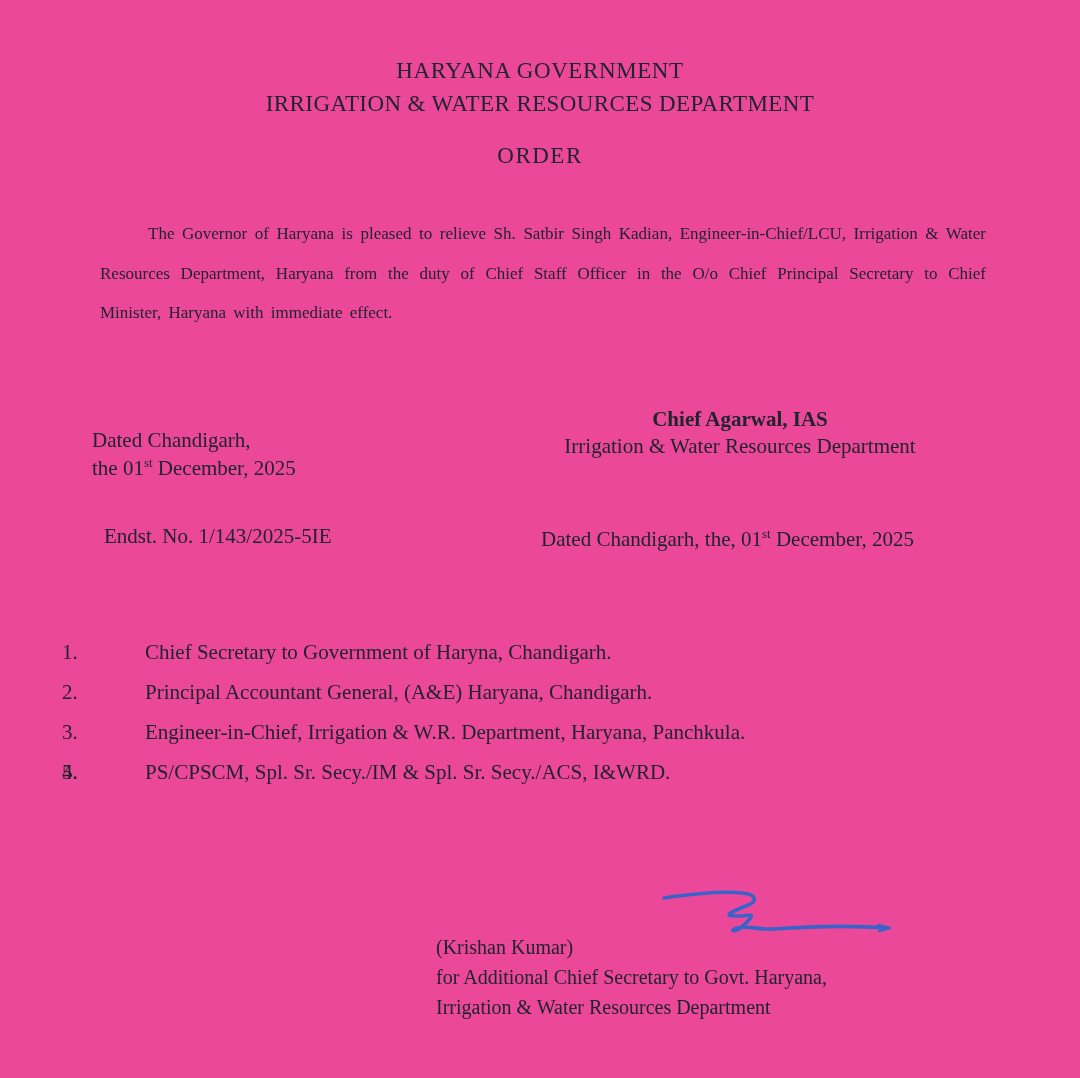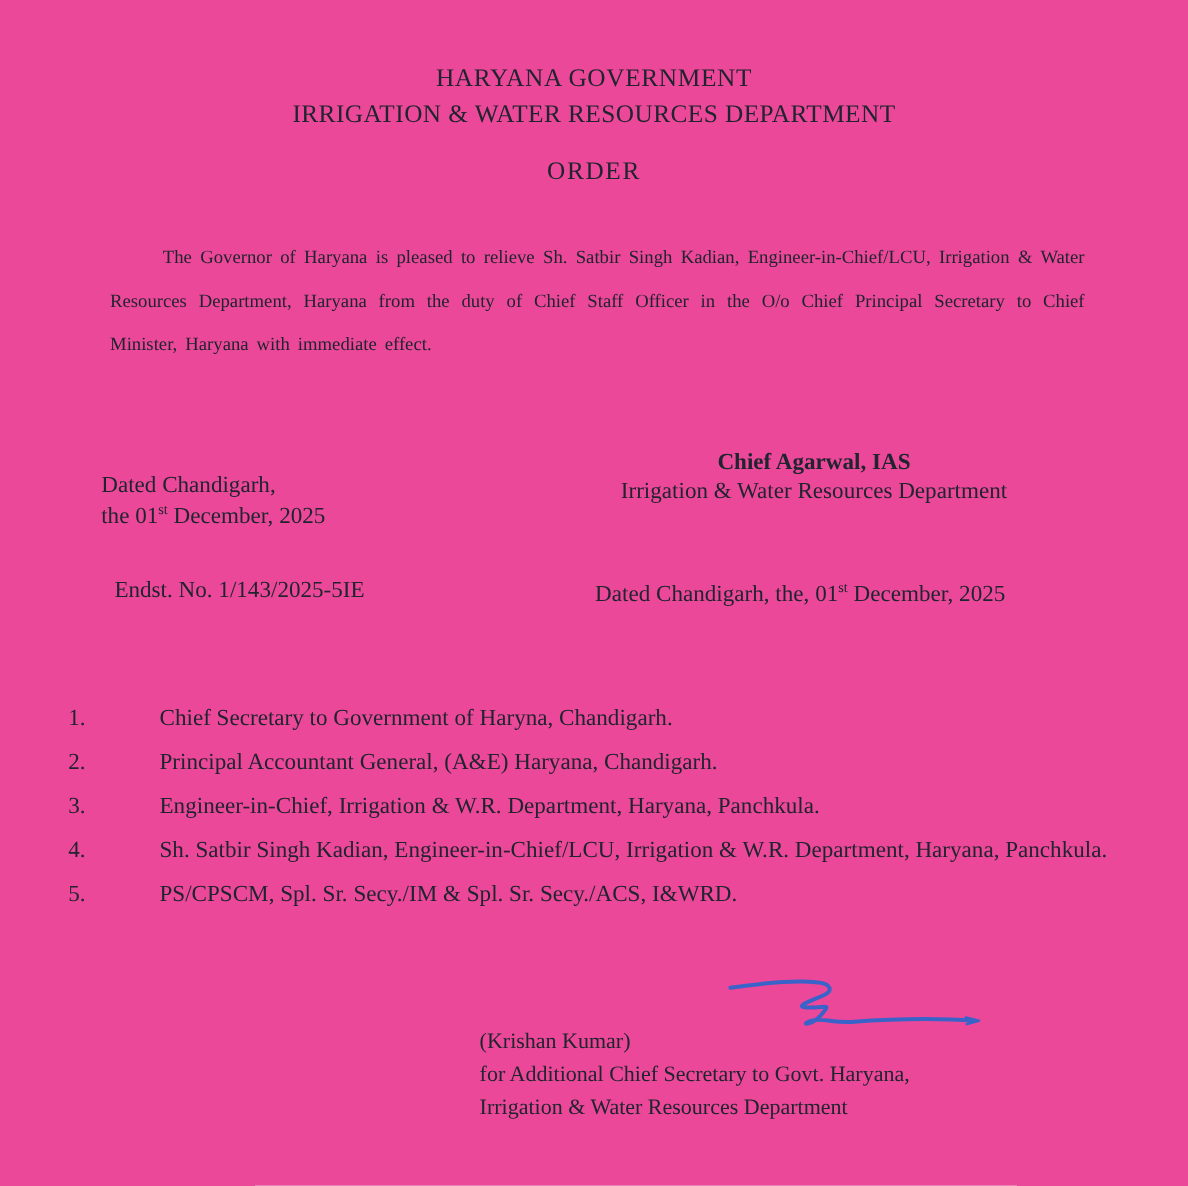--- a/index.html
+++ b/index.html
@@ -162,21 +162,20 @@
     <div class="fw-item">
       <span class="fw-num">2.</span>
       <div class="fw-text">Principal Accountant General, (A&amp;E) Haryana, Chandigarh.</div>
     </div>
     <div class="fw-item">
       <span class="fw-num">3.</span>
       <div class="fw-text">Engineer-in-Chief, Irrigation &amp; W.R.  Department, Haryana, Panchkula.</div>
     </div>
     <div class="fw-item">
       <span class="fw-num">4.</span>
-      <div class="fw-text">Sh. Satbir Singh Kadian, Engineer-in-Chief/LCU, Irrigation &amp; W.R. Department, Haryana, Panchkula.</div>
     </div>
     <div class="fw-item">
       <span class="fw-num">5.</span>
       <div class="fw-text">PS/CPSCM, Spl. Sr. Secy./IM &amp; Spl. Sr. Secy./ACS,  I&amp;WRD.</div>
     </div>
   </div>
 
   <div class="signature-wrap">
     <svg width="255" height="56" viewBox="0 0 255 56">
       <path d="M12 14 C40 10 72 7 90 9

